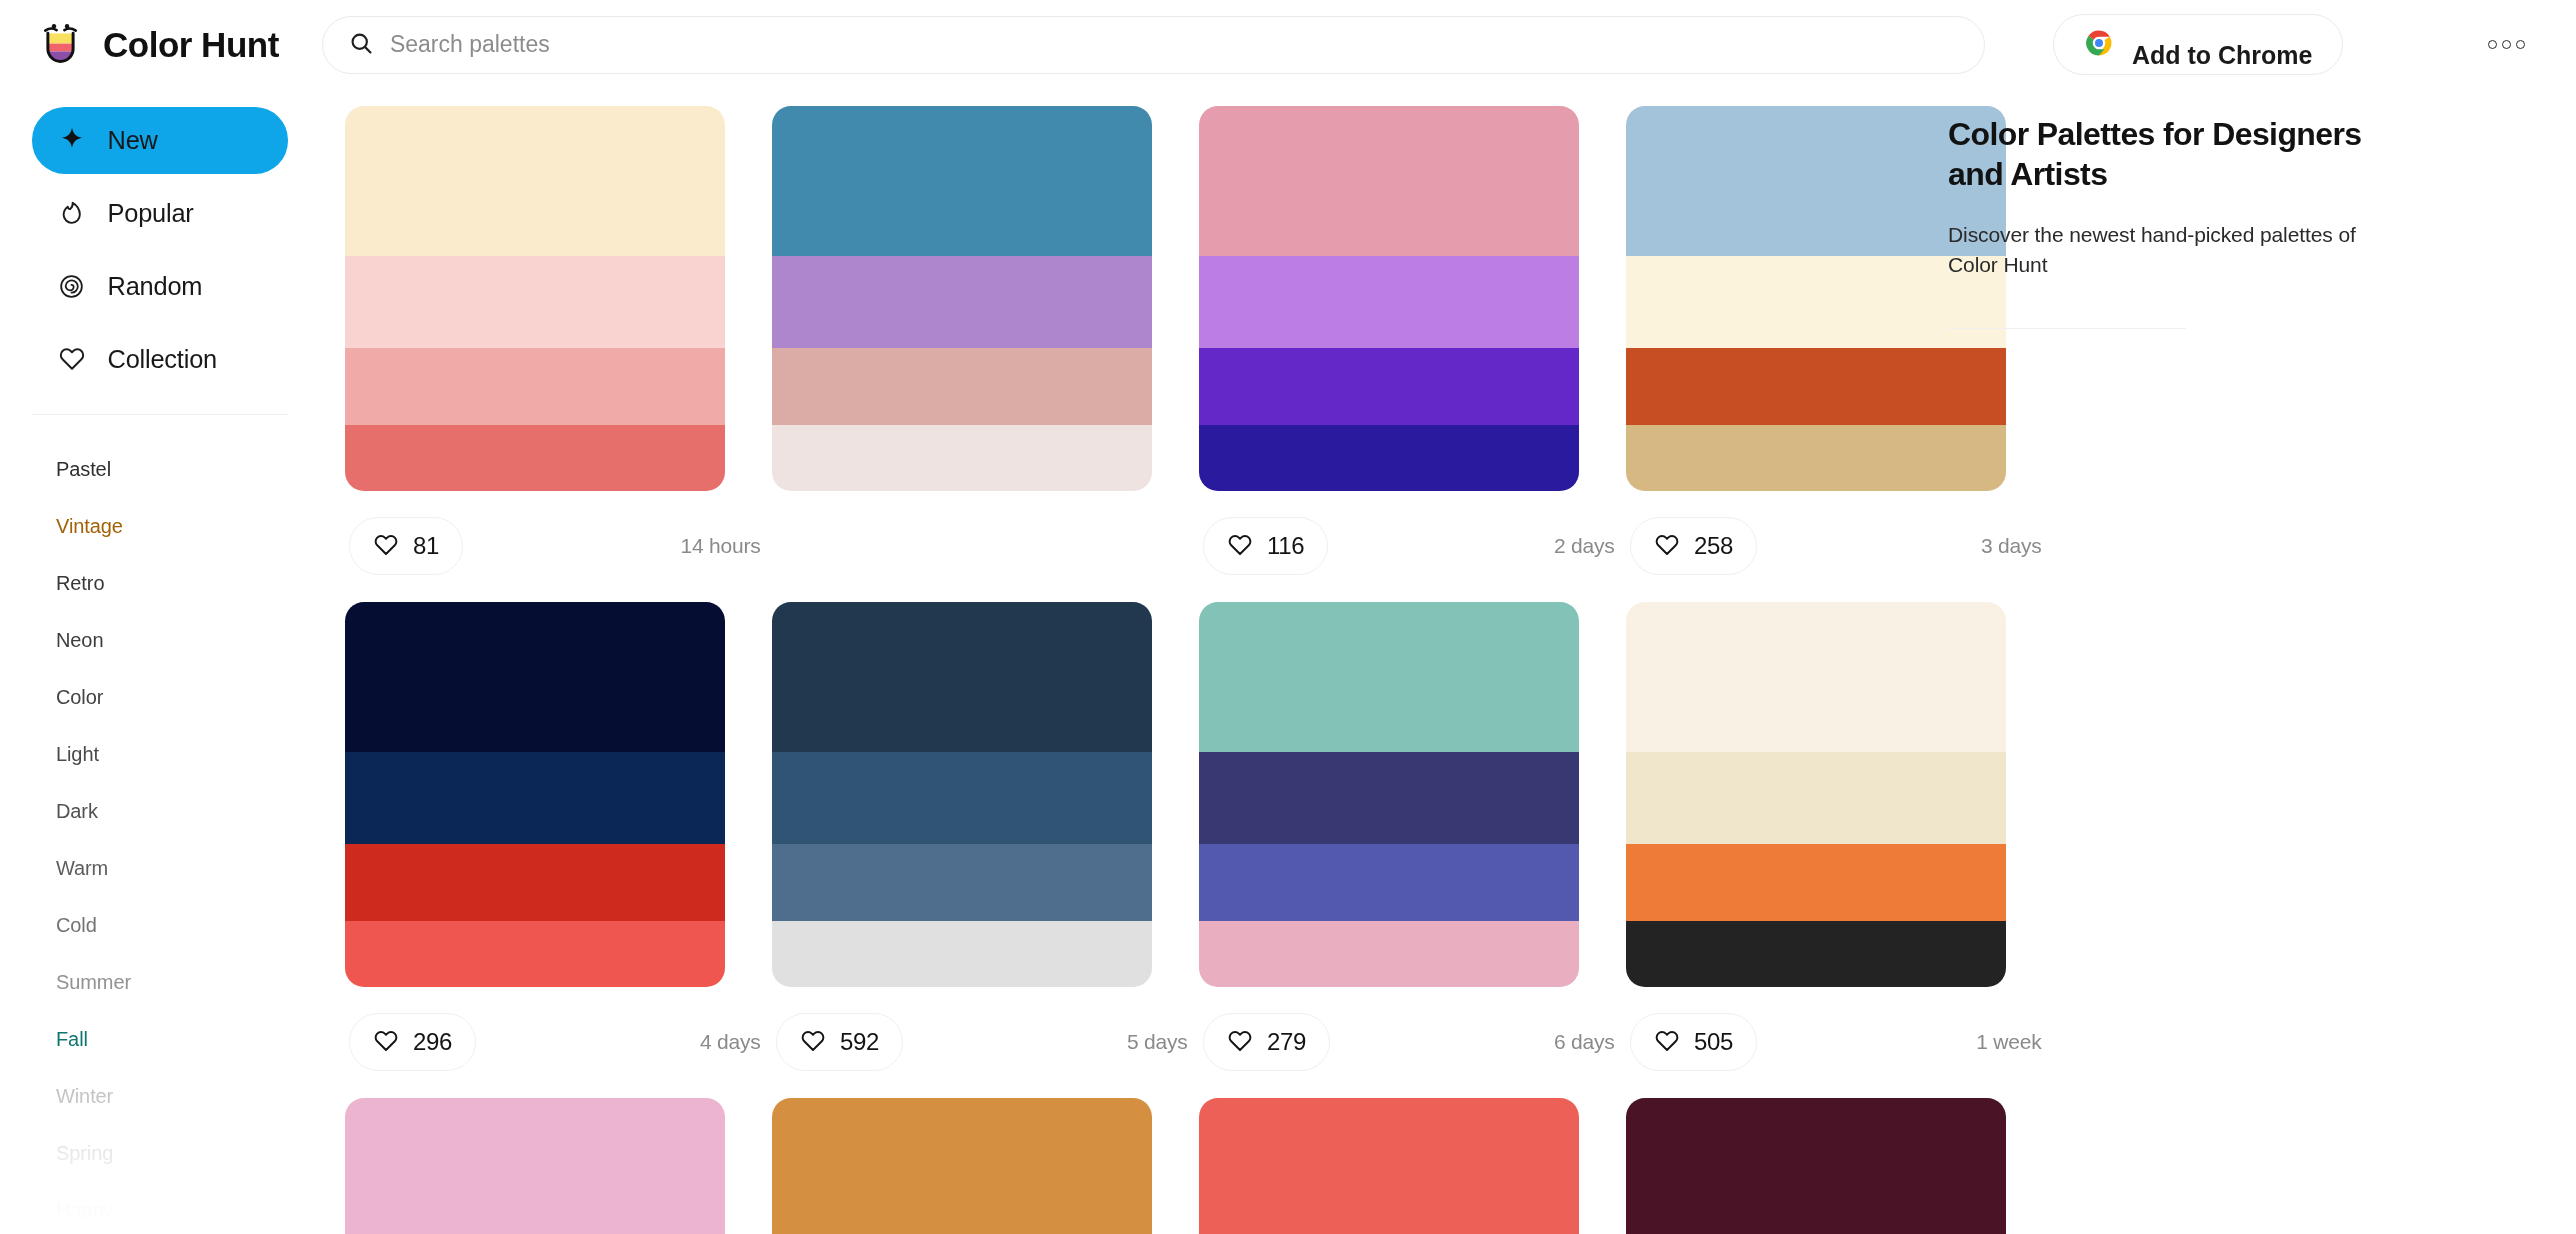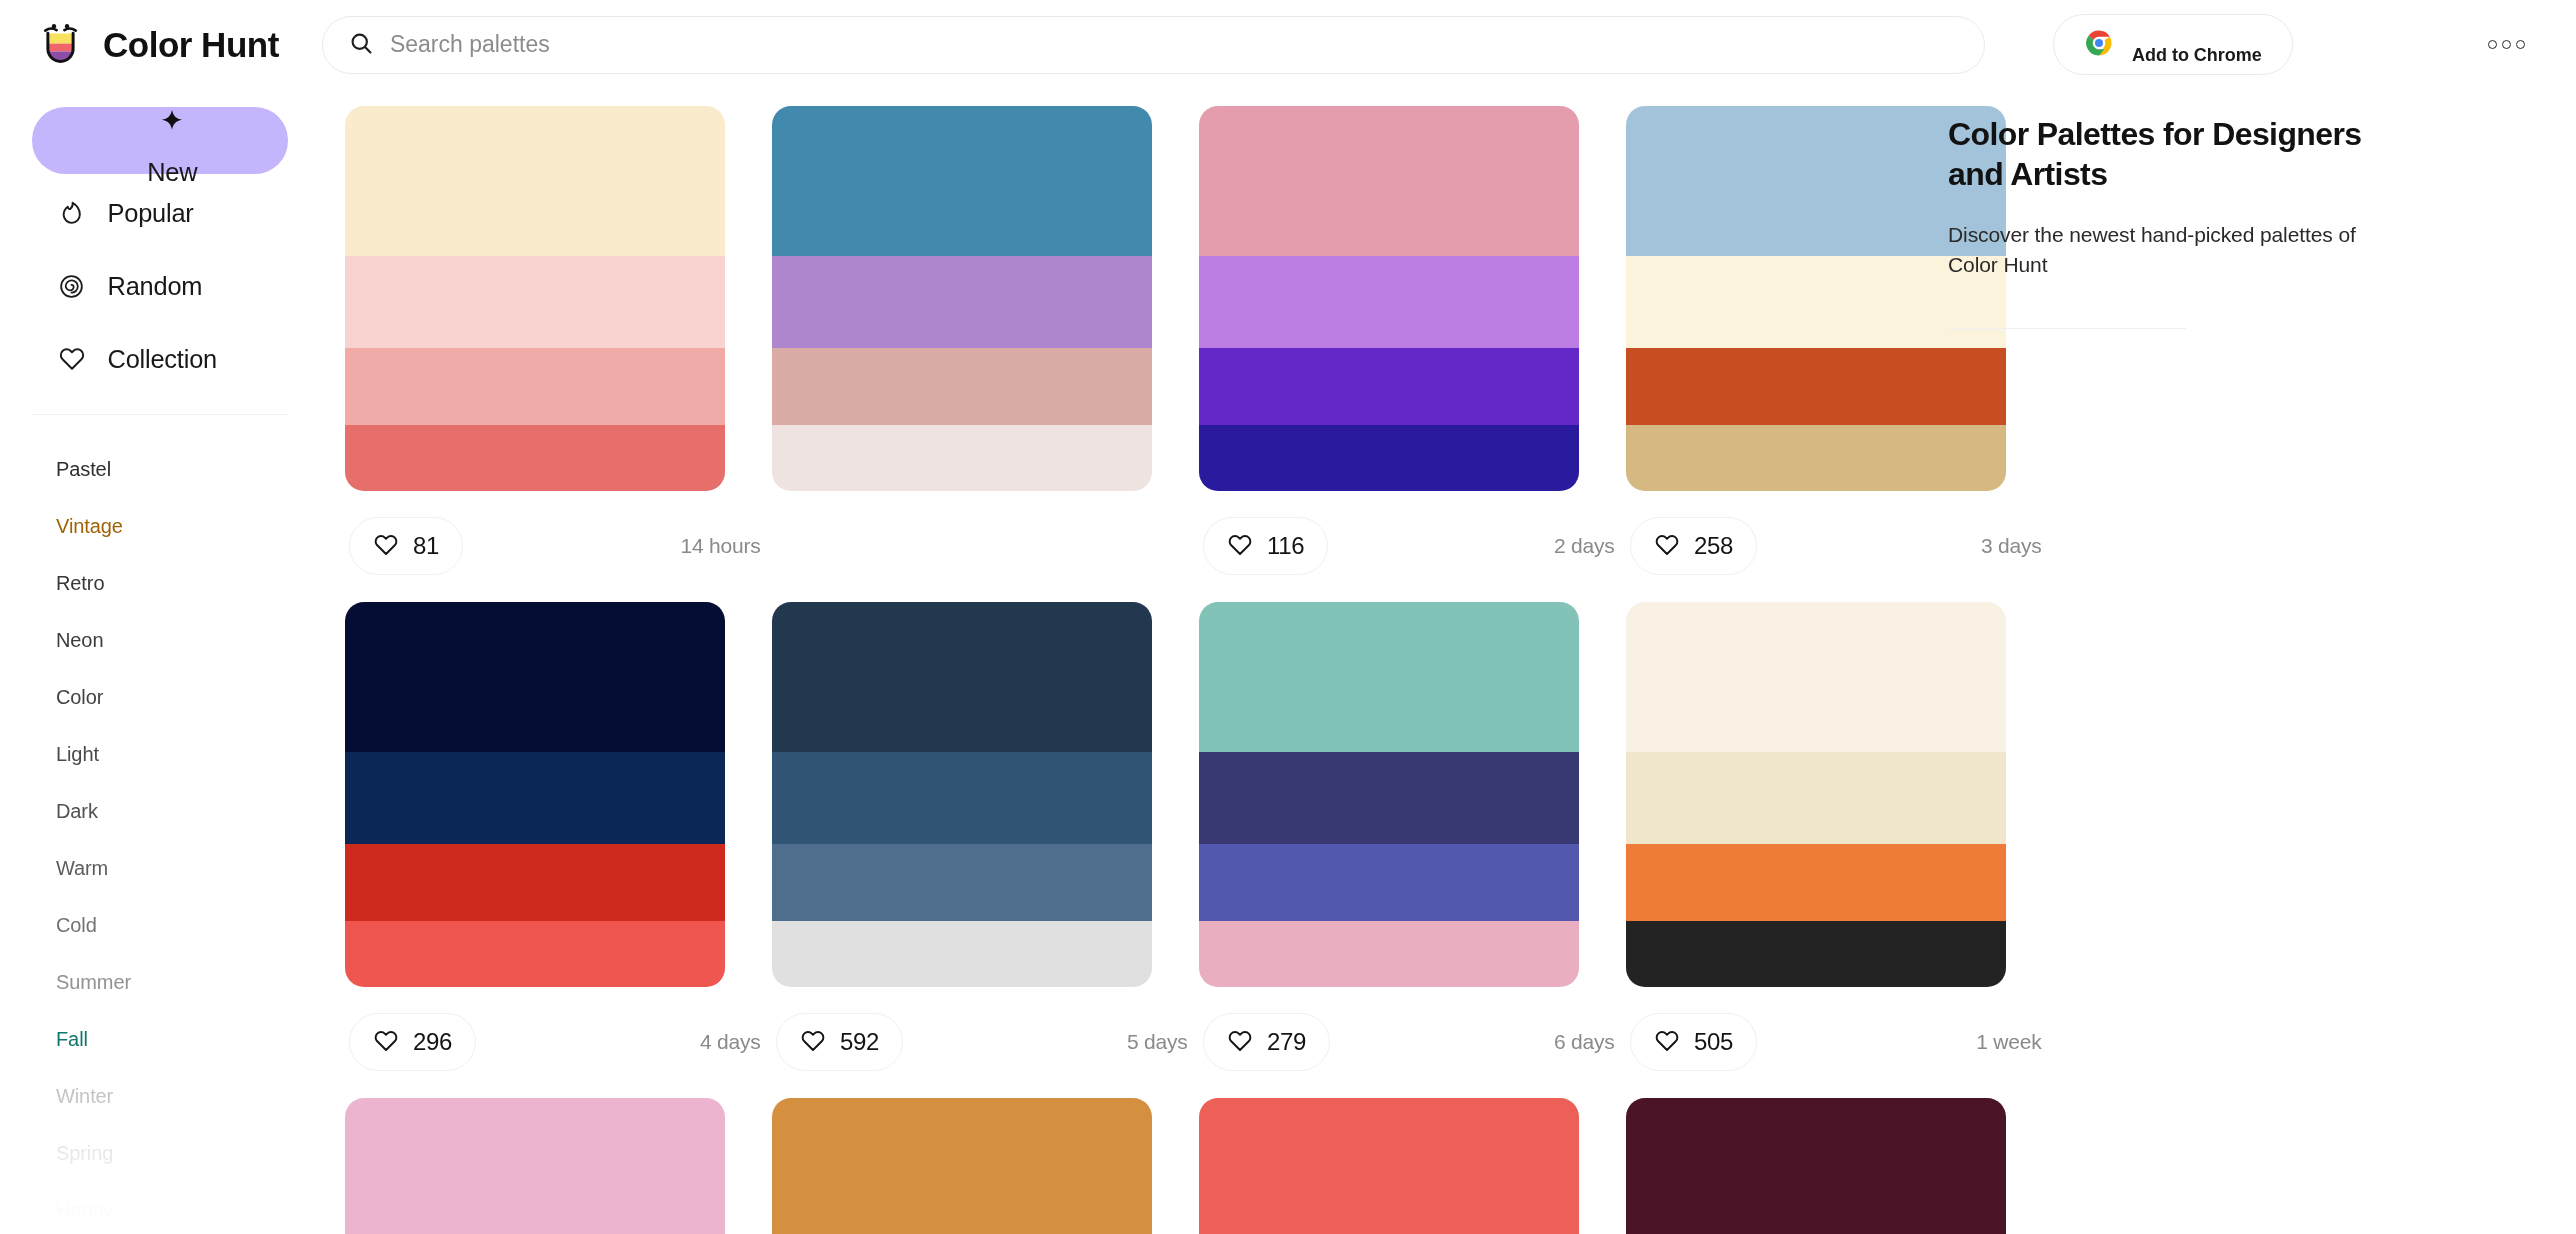--- a/index.html
+++ b/index.html
@@ -47,21 +47,21 @@
   #search-input::placeholder { color: #8c8c8c; }
 
   #chrome-btn {
     margin-left: 68px;
     height: 61px; padding: 0 30px;
     border: 1.4px solid #eaeaea; border-radius: 32px;
     background:#fff; cursor: pointer;
     display: flex; align-items: center; gap: 17.5px;
   }
   #chrome-btn-label {
-    font-size: 18px; font-weight: 600; color: #1a1a1a; white-space: nowrap; margin-top: 22px;
+    font-size: 25px; font-weight: 600; color: #1a1a1a; white-space: nowrap; margin-top: 22px;
   }
   #more-btn {
     margin-left: auto; margin-right: 39px;
     width: 61px; height: 61px; border-radius: 50%;
     display: flex; align-items: center; justify-content: center; gap: 4.4px;
     cursor: pointer; background: transparent; border: none;
   }
   .dot-o { width: 9.6px; height: 9.6px; border-radius: 50%; border: 1.5px solid #2a2a2a; }
 
   
@@ -70,21 +70,21 @@
     width: 320px; height: 1146px;
     padding-top: 17.5px;
     overflow: hidden;
   }
   .nav-item {
     display: flex; align-items: center; gap: 21px;
     height: 67px; margin: 0 32px 6.1px 32px;
     padding-left: 24.5px; border-radius: 33px;
     cursor: pointer;
   }
-  .nav-item.active { background: #c4b5fd; flex-direction: column; }
+  .nav-item.active { background: #0ea5e9; }
   .nav-label { font-size: 25.4px; color: #181818; letter-spacing: -0.2px; }
   .nav-icon { width: 30px; height: 30px; display: flex; align-items: center; justify-content: center; flex: 0 0 30px; }
 
   #nav-divider {
     margin: 21px 32px 0 32px; height: 1.2px; background: #efefef;
   }
 
   #tag-list { padding: 26px 0 0 0; position: relative; }
   .tag-item {
     height: 57px; display: flex; align-items: center;

